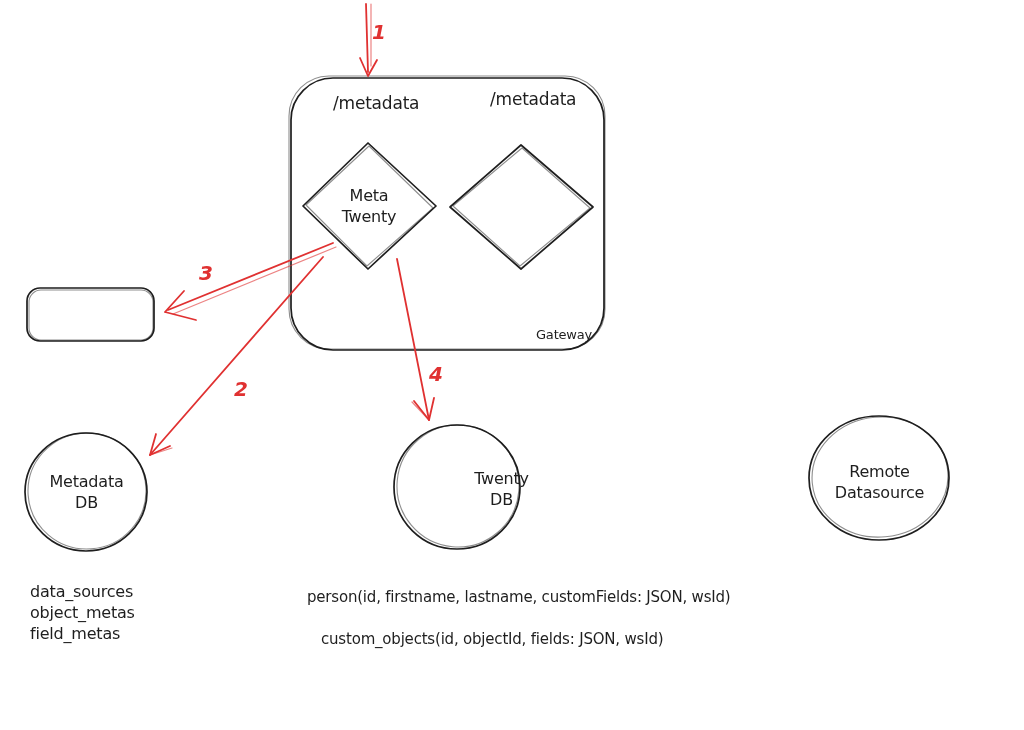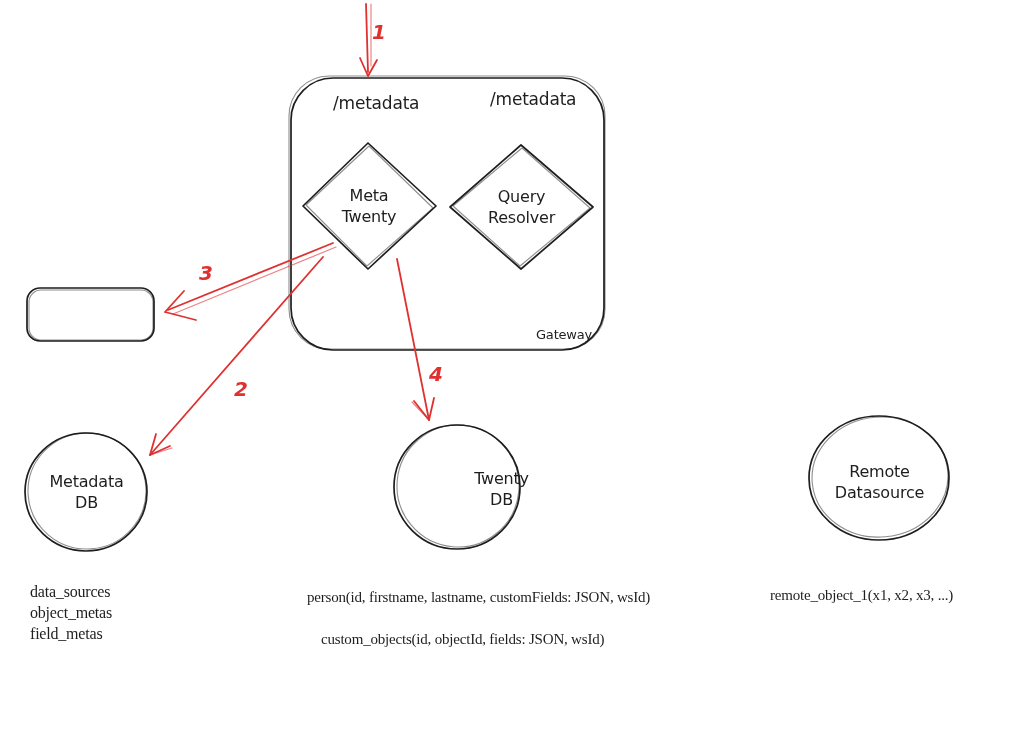--- a/index.html
+++ b/index.html
@@ -26,21 +26,21 @@
     position:absolute;
     white-space:pre-line;
     font-size:15px;
     line-height:1.32;
     letter-spacing:-0.2px;
     color:var(--ink);
   }
   .center{text-align:center;}
   .route{font-size:17px;}
   .node-label{font-size:16px;}
-  .table-label{font-size:15px;font-family:Liberation Serif, serif;}
+  .table-label{font-size:15px;}
   .gw-label{font-size:13px;}
   .step{
     position:absolute;
     color:var(--accent);
     font-size:20px;
     font-weight:600;
     font-style:italic;
   }
 </style>
 </head>
@@ -108,38 +108,35 @@
       <path class="arrow2" d="M429 420 L412 402"></path>
       <path class="arrow" d="M429 420 L434 398 M429 420 L414 401"></path>
     </g>
   </svg>
 
   <div class="t route" style="left:333px;top:92px;">/metadata</div>
   <div class="t route" style="left:490px;top:88px;">/metadata</div>
 
   <div class="t node-label center" style="left:304px;top:185px;width:130px;">Meta
 Twenty</div>
-  <div class="t node-label center" style="left:451px;top:186px;width:141px;">Query
-Resolver</div>
 
   <div class="t gw-label" style="left:536px;top:326px;">Gateway</div>
 
 
   <div class="t node-label center" style="left:26px;top:471px;width:121px;">Metadata
 DB</div>
   <div class="t node-label center" style="left:395px;top:468px;width:125px;margin-left:44px;">Twenty
 DB</div>
   <div class="t node-label center" style="left:809px;top:461px;width:141px;">Remote
 Datasource</div>
 
   <div class="t table-label" style="left:30px;top:581px;font-size:16px;">data_sources
 object_metas
 field_metas</div>
   <div class="t table-label" style="left:307px;top:588px;">person(id, firstname, lastname, customFields: JSON, wsId)</div>
   <div class="t table-label" style="left:321px;top:630px;">custom_objects(id, objectId, fields: JSON, wsId)</div>
-  <div class="t table-label" style="left:770px;top:586px;">remote_object_1(x1, x2, x3, ...)</div>
 
   <div class="step" style="left:372px;top:20px;">1</div>
   <div class="step" style="left:234px;top:377px;">2</div>
   <div class="step" style="left:199px;top:261px;">3</div>
   <div class="step" style="left:429px;top:362px;">4</div>
 
 </div>
 
 </body></html>

